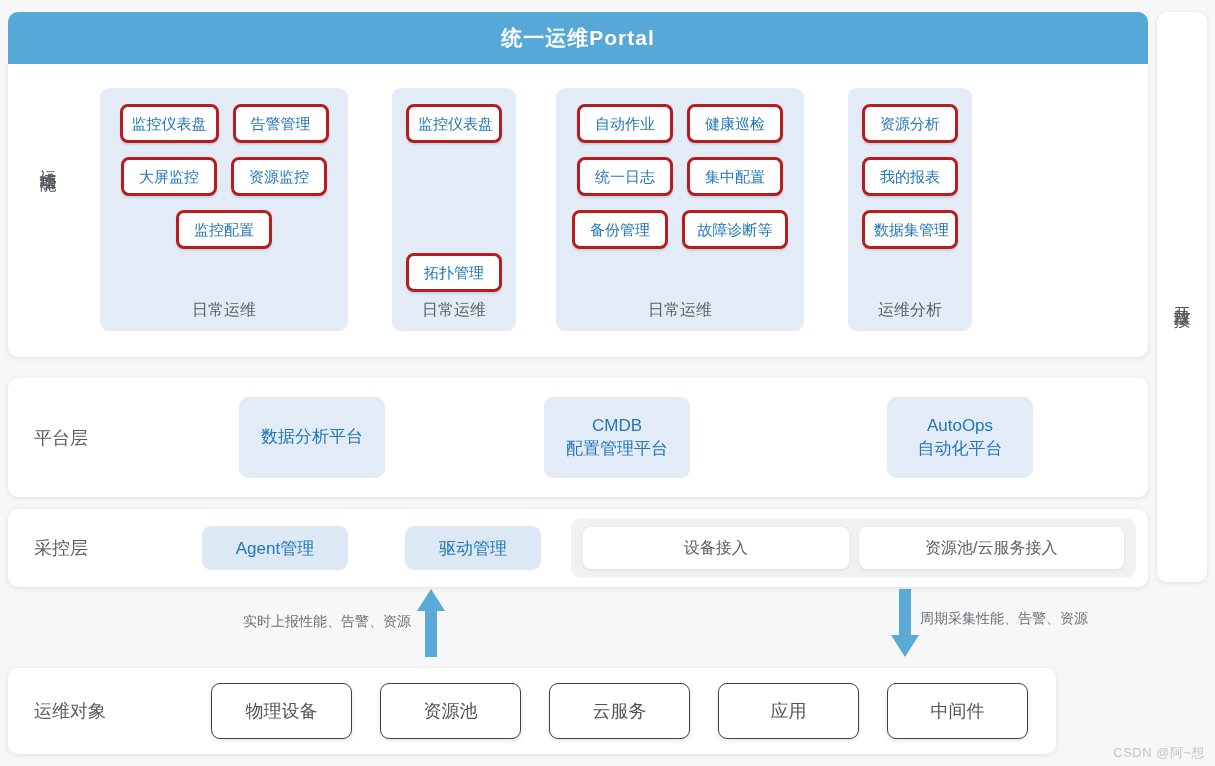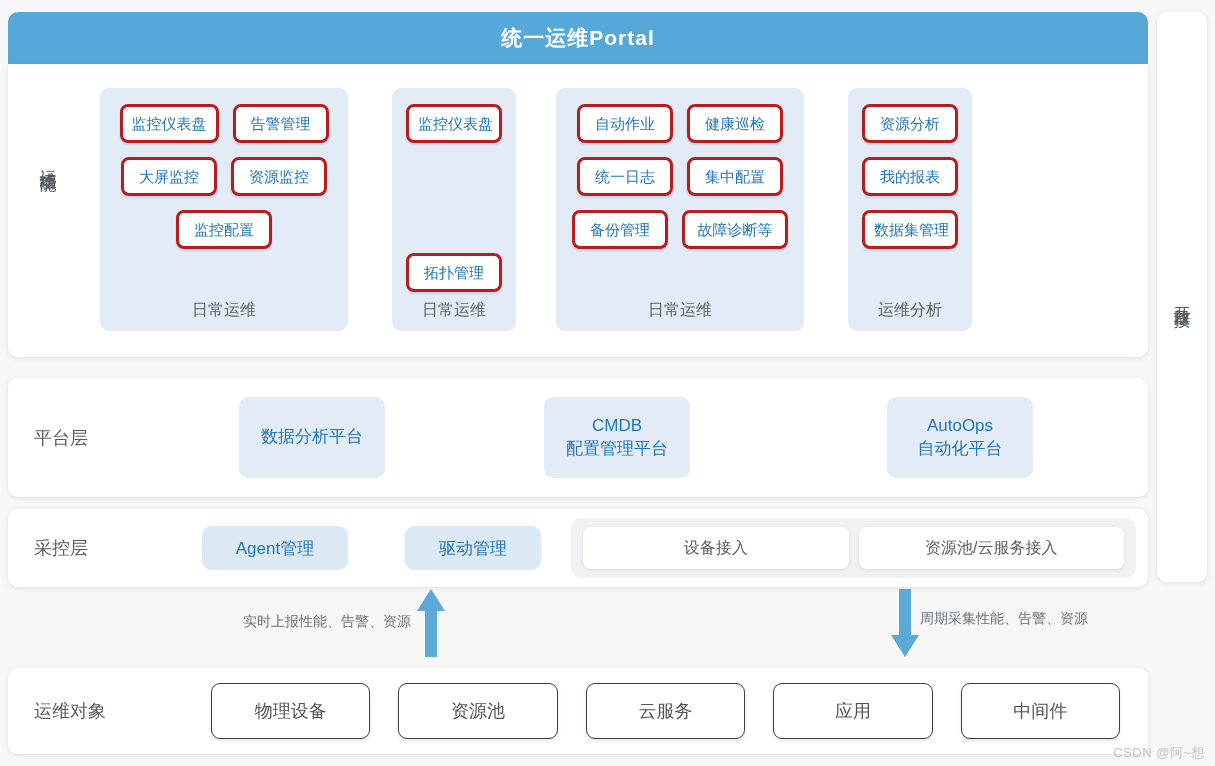--- a/index.html
+++ b/index.html
@@ -254,21 +254,21 @@
     font-size: 14px;
     white-space: nowrap;
   }
   #arrow-note-up   { left: 243px; top: 613px; }
   #arrow-note-down { left: 920px; top: 610px; }
 
   
   #objects-card {
     left: 8px;
     top: 668px;
-    width: 1140px;
+    width: 1048px;
     height: 86px;
     font-family: Liberation Mono, monospace;
   }
   #objects-row {
     position: absolute;
     left: 203px;
     top: 15px;
     right: 28px;
     height: 56px;
     display: flex;

